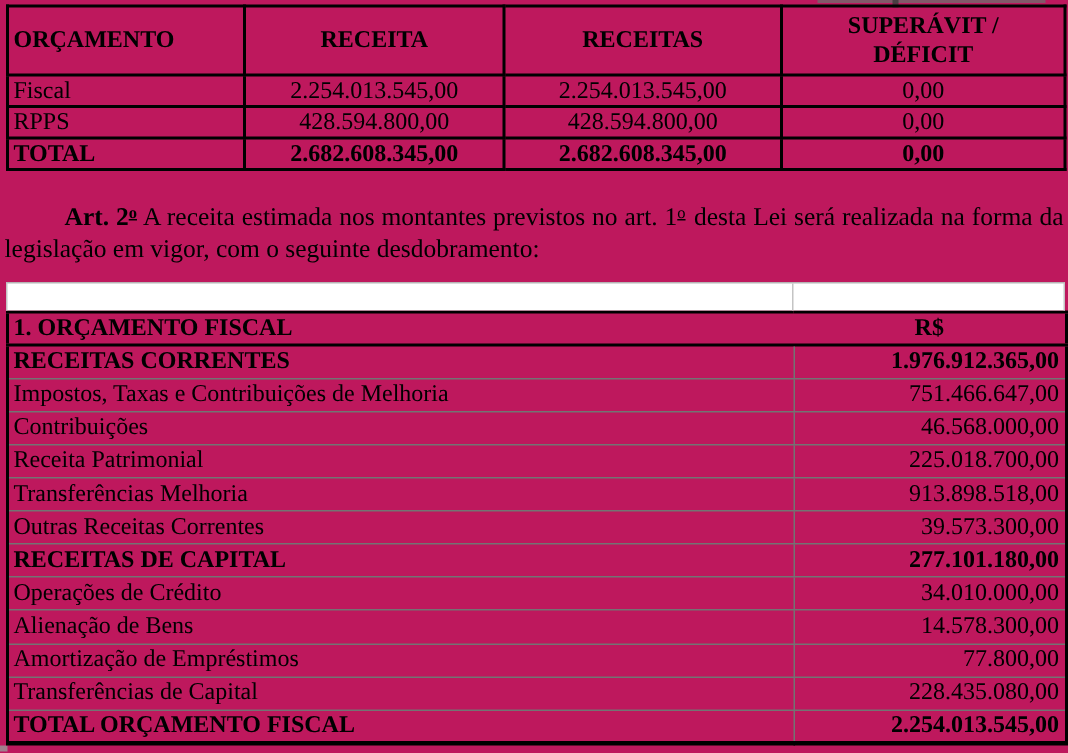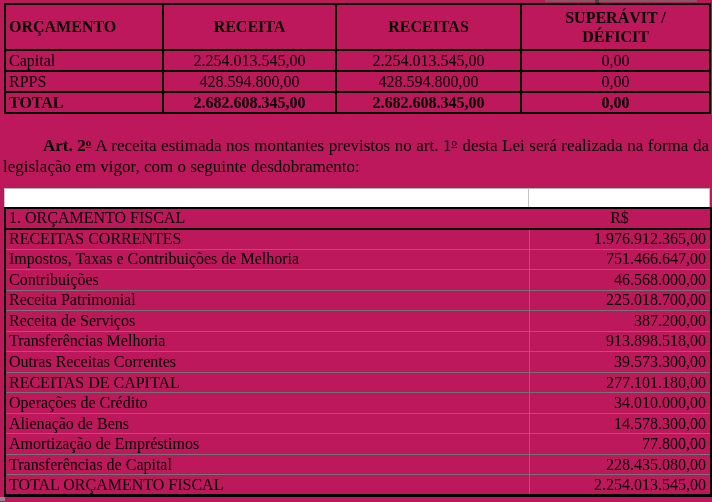--- a/index.html
+++ b/index.html
@@ -88,21 +88,21 @@
     font-size: 16px;
     vertical-align: middle;
     white-space: nowrap;
     overflow: hidden;
     height: 20px;
   }
   .t2 tr.title-row td { border-top: 2px solid #000000; border-bottom: 2px solid #000000; }
   .t2 td.lbl { text-align: left; padding-left: 3px; }
   .t2 td.val { text-align: right; padding-right: 4px; }
   .t2 td.cur { text-align: center; }
-  .t2 tr.b td { font-weight: normal; }
+  .t2 tr.b td { font-weight: bold; }
   .t2 td.nodiv-l { border-right: hidden; }
   .t2 td.nodiv-r { border-left: hidden; }
 </style>
 </head>
 <body>
 
 <div class="page">
 
   <div class="top-artifact"></div>
   <div class="top-artifact-tick"></div>
@@ -116,21 +116,21 @@
         <col style="width:189px">
     </colgroup>
     <tbody>
         <tr class="hdr">
       <th class="left">ORÇAMENTO</th>
       <th>RECEITA</th>
       <th>RECEITAS</th>
       <th><span class="hdr-wrap">SUPERÁVIT / DÉFICIT</span></th>
     </tr>
     <tr class="data">
-      <td class="left">Capital</td>
+      <td class="left">Fiscal</td>
       <td class="num">2.254.013.545,00</td>
       <td class="num">2.254.013.545,00</td>
       <td class="num">0,00</td>
     </tr>
     <tr class="data">
       <td class="left">RPPS</td>
       <td class="num">428.594.800,00</td>
       <td class="num">428.594.800,00</td>
       <td class="num">0,00</td>
     </tr>
@@ -169,24 +169,20 @@
       </tr>
       <tr>
         <td class="lbl">Contribuições</td>
         <td class="val">46.568.000,00</td>
       </tr>
       <tr>
         <td class="lbl">Receita Patrimonial</td>
         <td class="val">225.018.700,00</td>
       </tr>
       <tr>
-        <td class="lbl">Receita de Serviços</td>
-        <td class="val">387.200,00</td>
-      </tr>
-      <tr>
         <td class="lbl">Transferências Melhoria</td>
         <td class="val">913.898.518,00</td>
       </tr>
       <tr>
         <td class="lbl">Outras Receitas Correntes</td>
         <td class="val">39.573.300,00</td>
       </tr>
       <tr class="b">
         <td class="lbl">RECEITAS DE CAPITAL</td>
         <td class="val">277.101.180,00</td>

